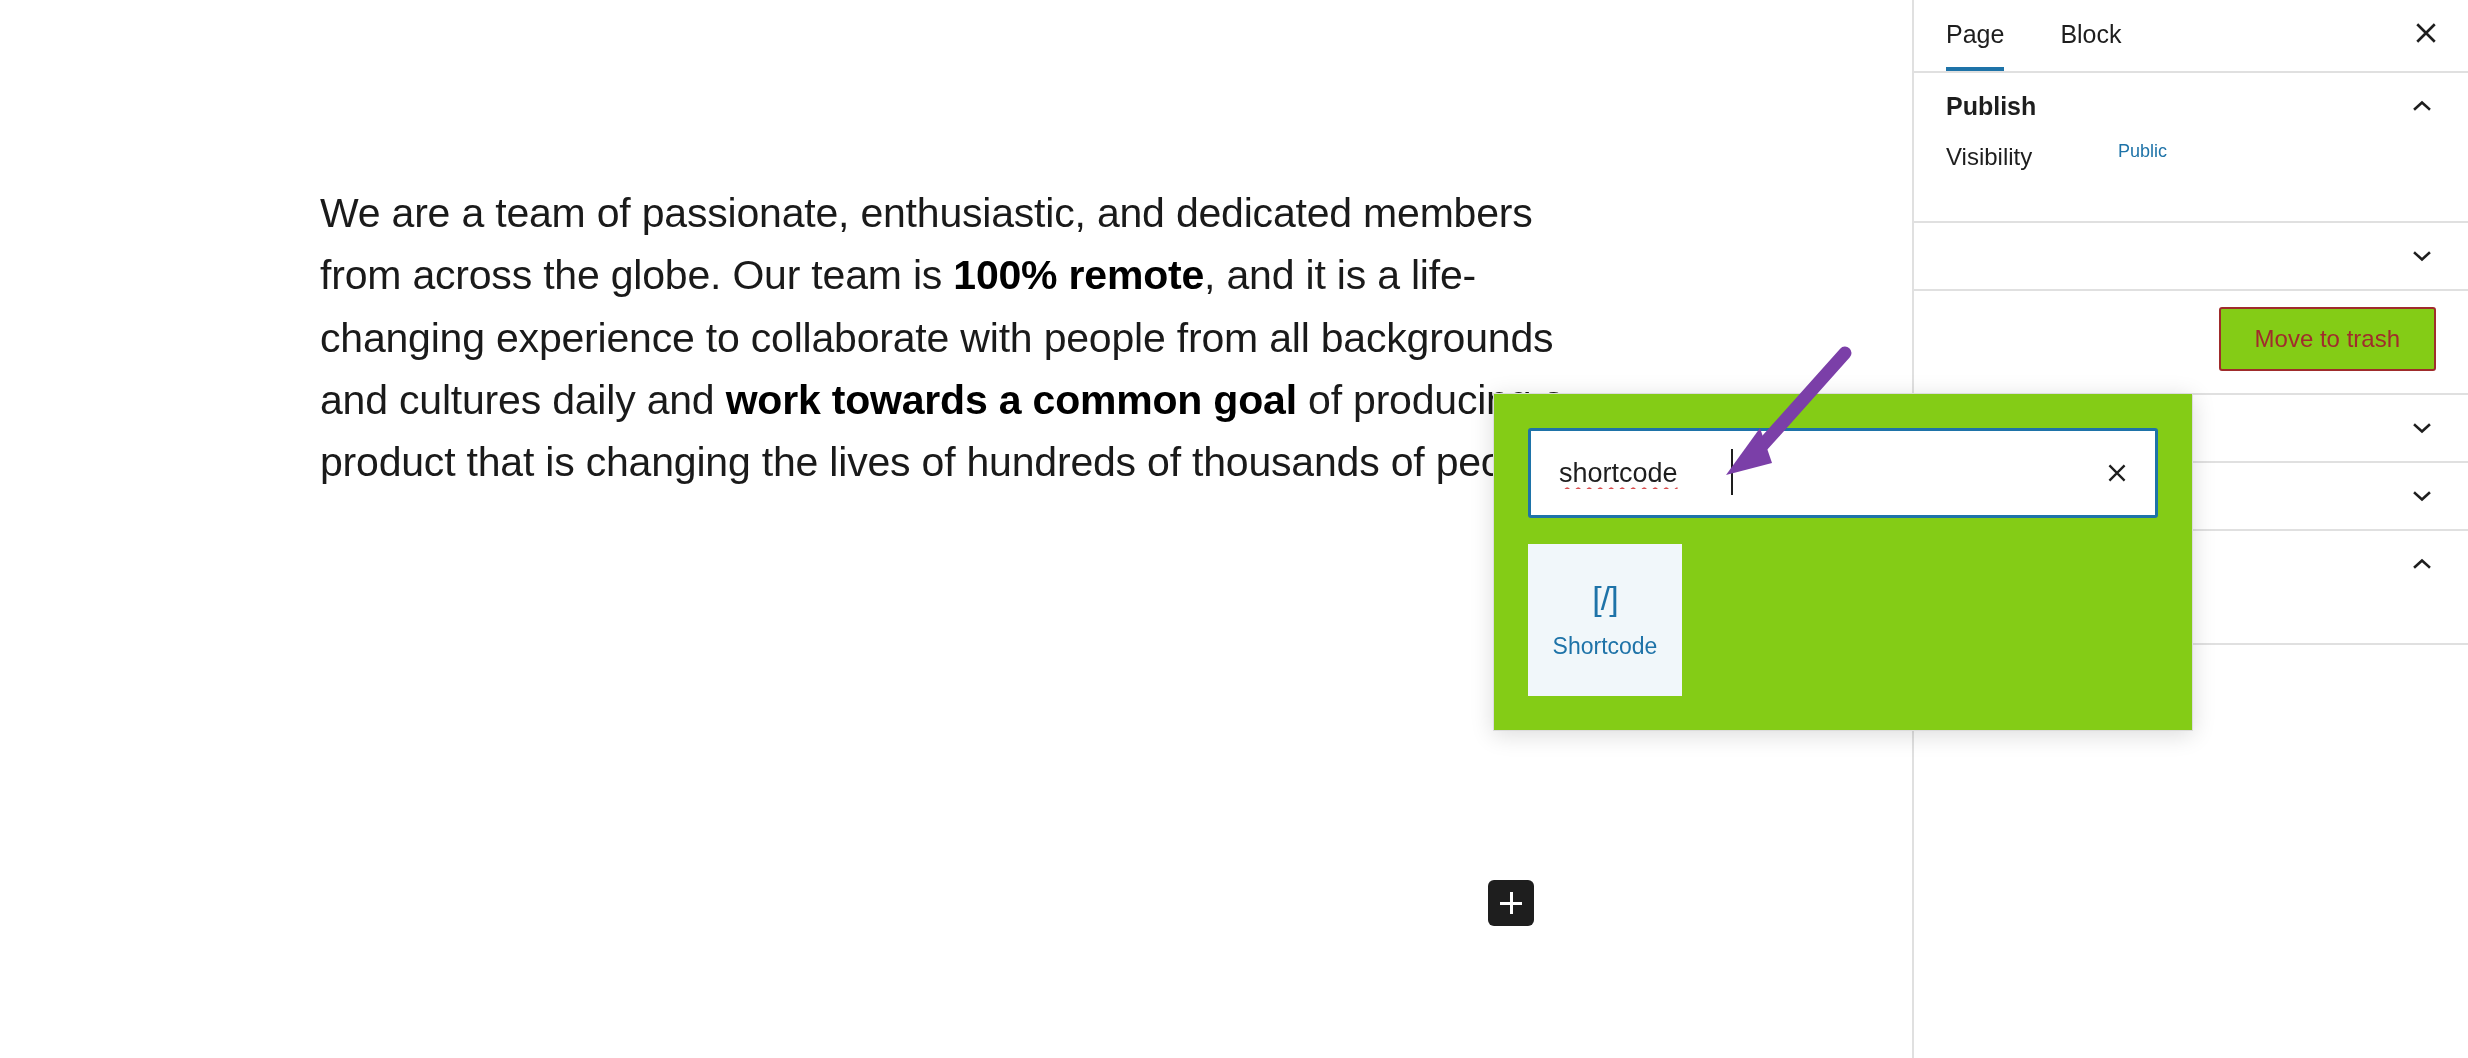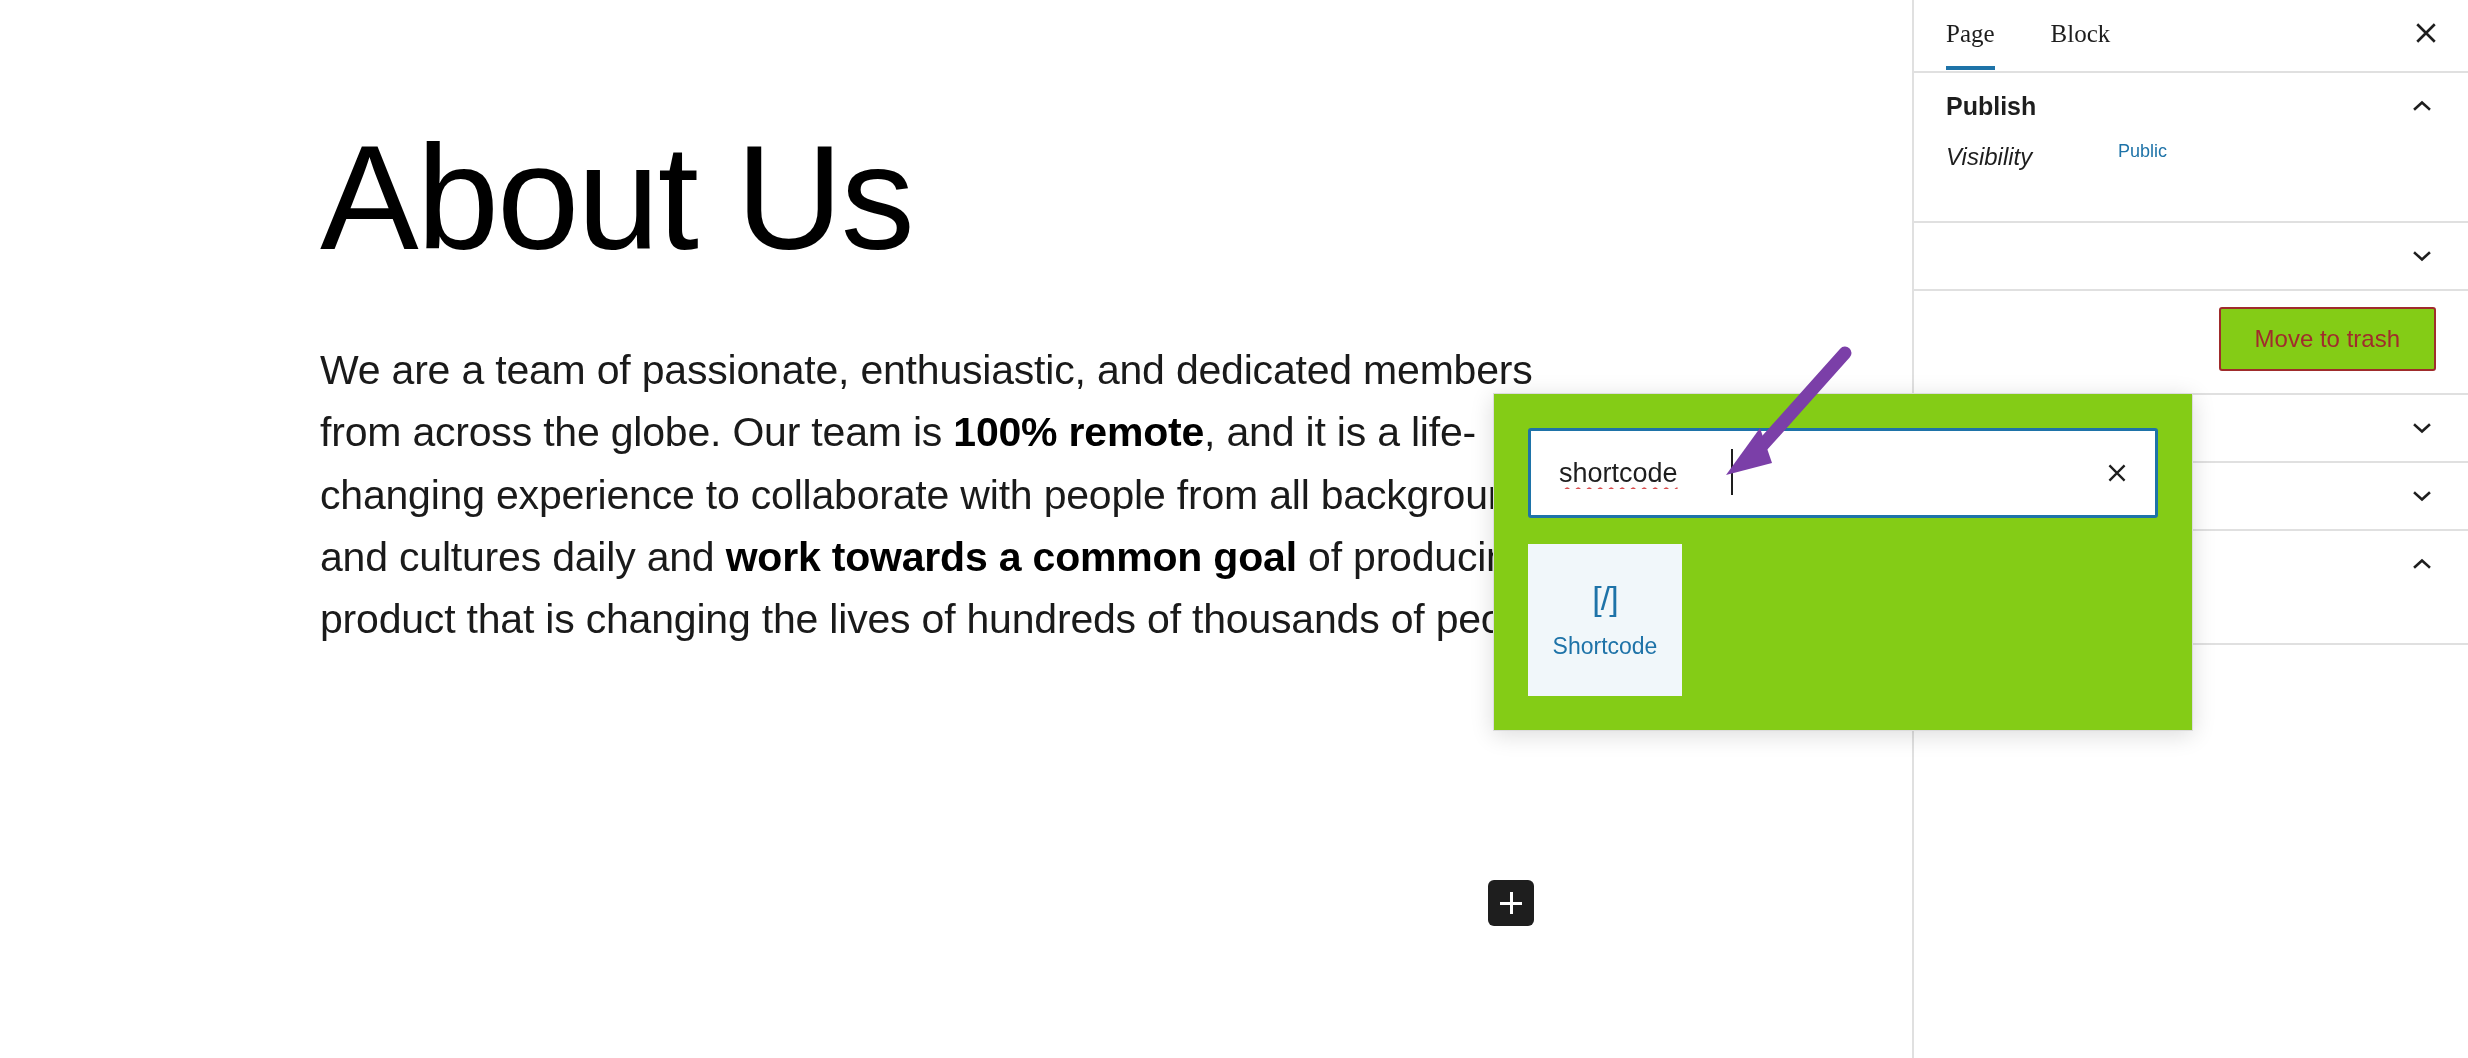--- a/index.html
+++ b/index.html
@@ -102,21 +102,21 @@
   .tab {
     position: relative;
     font-size: 25px;
     color: #1e1e1e;
     font-weight: 500;
     padding: 20px 22px 20px 0;
     margin-right: 34px;
     background: none;
     border: none;
     cursor: pointer;
-    font-family: Liberation Serif, serif;
+    font-family: Liberation Sans, sans-serif;
   }
   .tab.active::after {
     content: "";
     position: absolute;
     left: 0; right: 22px; bottom: -2px;
     height: 4px;
     background: #1e73a8;
   }
   .sidebar-close {
     position: absolute;
@@ -161,21 +161,20 @@
     align-items: flex-start;
     min-height: 52px;
     margin-bottom: 8px;
   }
   .prop-label {
     width: 172px;
     flex: 0 0 172px;
     font-size: 24px;
     color: #1e1e1e;
     padding-top: 4px;
-    font-style: italic;
   }
   .prop-value {
     font-size: 18px;
     color: #1e73a8;
     line-height: 1.34;
     background: none;
     border: none;
     padding: 0;
     text-align: left;
     cursor: pointer;
@@ -323,21 +322,20 @@
     z-index: 60;
   }
 </style>
 </head>
 <body>
 
 <div id="app">
 
   <div class="canvas">
     <div class="doc">
-      <h1 class="doc-title">About Us</h1>
       <p class="doc-para" id="doc-para"><span>We are a team of passionate, enthusiastic, and dedicated members from across the globe. Our team is </span><b>100% remote</b><span>, and it is a life-changing experience to collaborate with people from all backgrounds and cultures daily and </span><b>work towards a common goal</b><span> of producing a product that is changing the lives of hundreds of thousands of people.</span></p>
     </div>
 
     <button class="add-block-btn">
       <span class="plus-h"></span>
       <span class="plus-v"></span>
     </button>
   </div>
 
   <aside class="sidebar">

